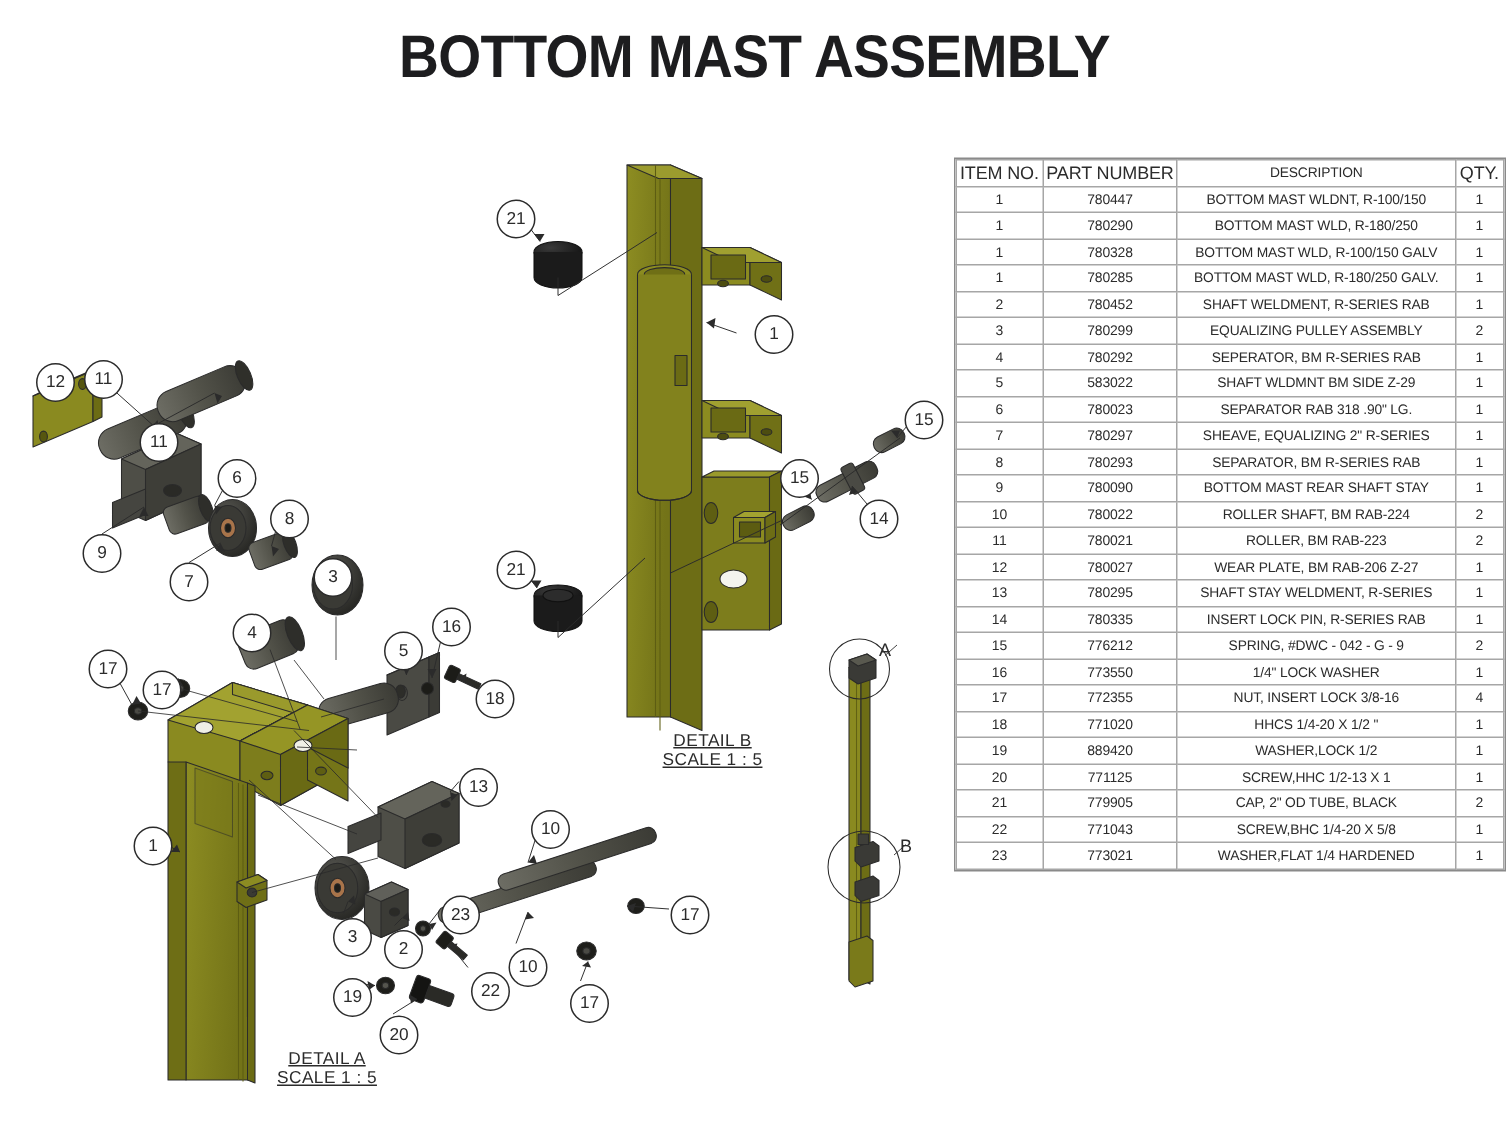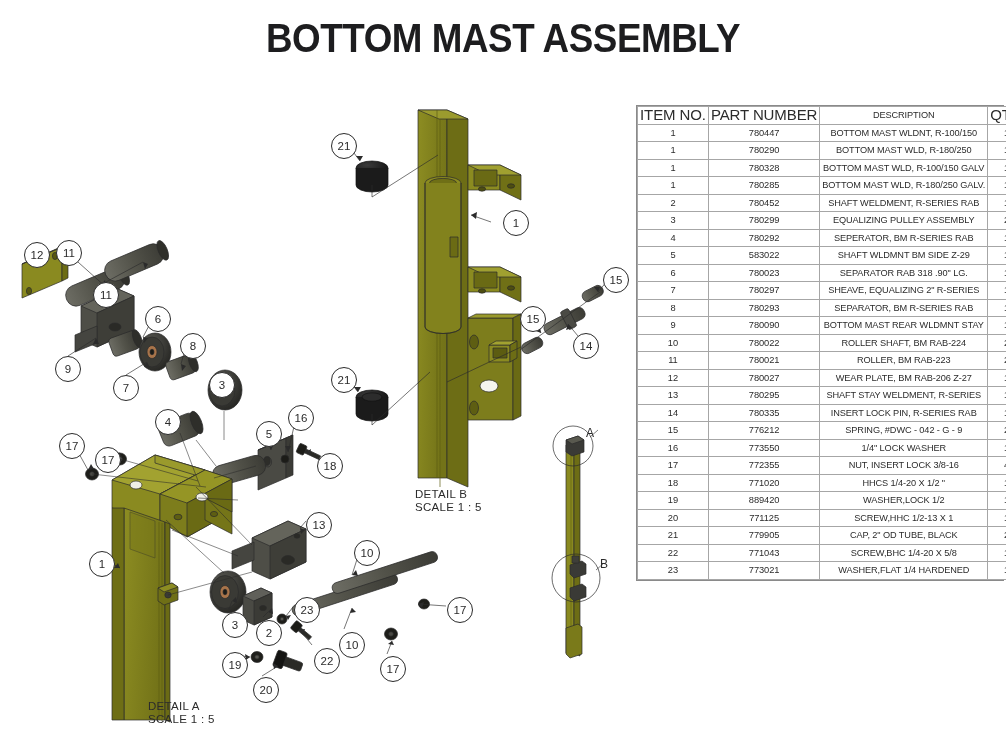--- a/index.html
+++ b/index.html
@@ -32,41 +32,41 @@
   #bom td,#bom th{
     border:1px solid #a6a6a6;
     padding:0 2px;
     height:16.5px;line-height:16.5px;
     text-align:center;
     font-weight:normal;
     white-space:nowrap;
     overflow:hidden;
     letter-spacing:-0.1px;
   }
-  #bom th{font-size:15px;}
+  #bom th{font-size:12px;}
   #bom .c-item{width:48px;}
   #bom .c-part{width:74px;}
   #bom .c-desc{width:212px;font-size:9.2px;}
   #bom .c-qty{width:30px;}
   #bom-wrap{
     position:absolute;left:636px;top:105px;
     border:1.4px solid #8a8a8a;
     width:366px;
     box-sizing:content-box;
   }
   #bom-wrap table{position:static;left:auto;top:auto;width:366px;}
 
   
   #art{position:absolute;left:0;top:0;width:1006px;height:747px;}
 
   
   .caption{
-    position:absolute;text-align:left;
+    position:absolute;text-align:center;
     font-size:11.5px;line-height:12.5px;color:#2b2b2b;
-    letter-spacing:0.3px;white-space:nowrap;
+    letter-spacing:0.3px;white-space:nowrap;text-decoration:underline;
   }
   #cap-a{left:148px;top:700px;width:140px;}
   #cap-b{left:415px;top:488px;width:120px;}
 
   
   .balloon{
     position:absolute;width:26px;height:26px;border-radius:50%;
     border:1px solid #2b2b2b;background:#fff;
     font-size:11.5px;line-height:24px;text-align:center;color:#2b2b2b;
     box-sizing:border-box;
@@ -628,21 +628,21 @@
           </tr>
           <tr>
             <td class="c-item">8</td>
             <td class="c-part">780293</td>
             <td class="c-desc">SEPARATOR, BM R-SERIES RAB</td>
             <td class="c-qty">1</td>
           </tr>
           <tr>
             <td class="c-item">9</td>
             <td class="c-part">780090</td>
-            <td class="c-desc">BOTTOM MAST REAR WLDMNT STAY</td>
+            <td class="c-desc">BOTTOM MAST REAR SHAFT STAY</td>
             <td class="c-qty">1</td>
           </tr>
           <tr>
             <td class="c-item">10</td>
             <td class="c-part">780022</td>
             <td class="c-desc">ROLLER SHAFT, BM RAB-224</td>
             <td class="c-qty">2</td>
           </tr>
           <tr>
             <td class="c-item">11</td>

